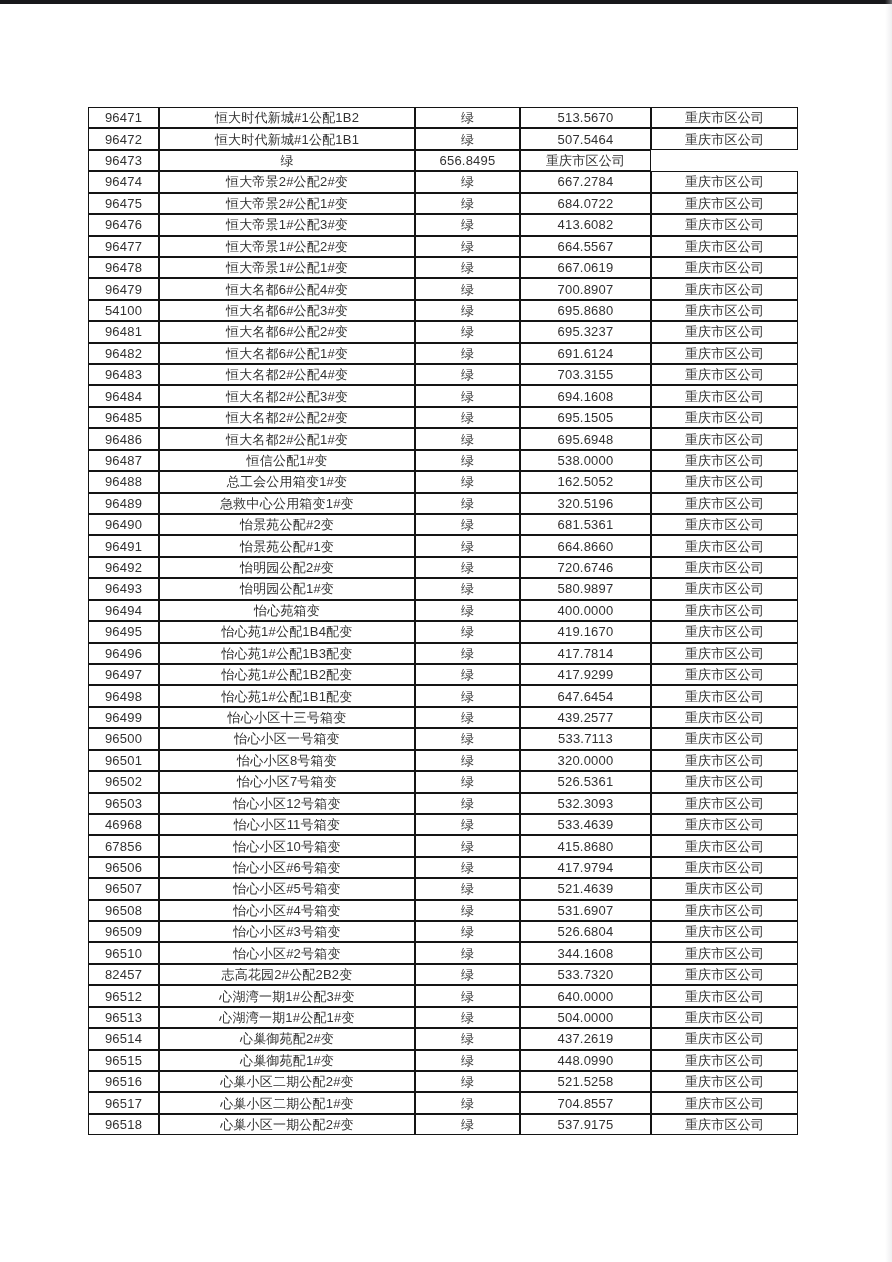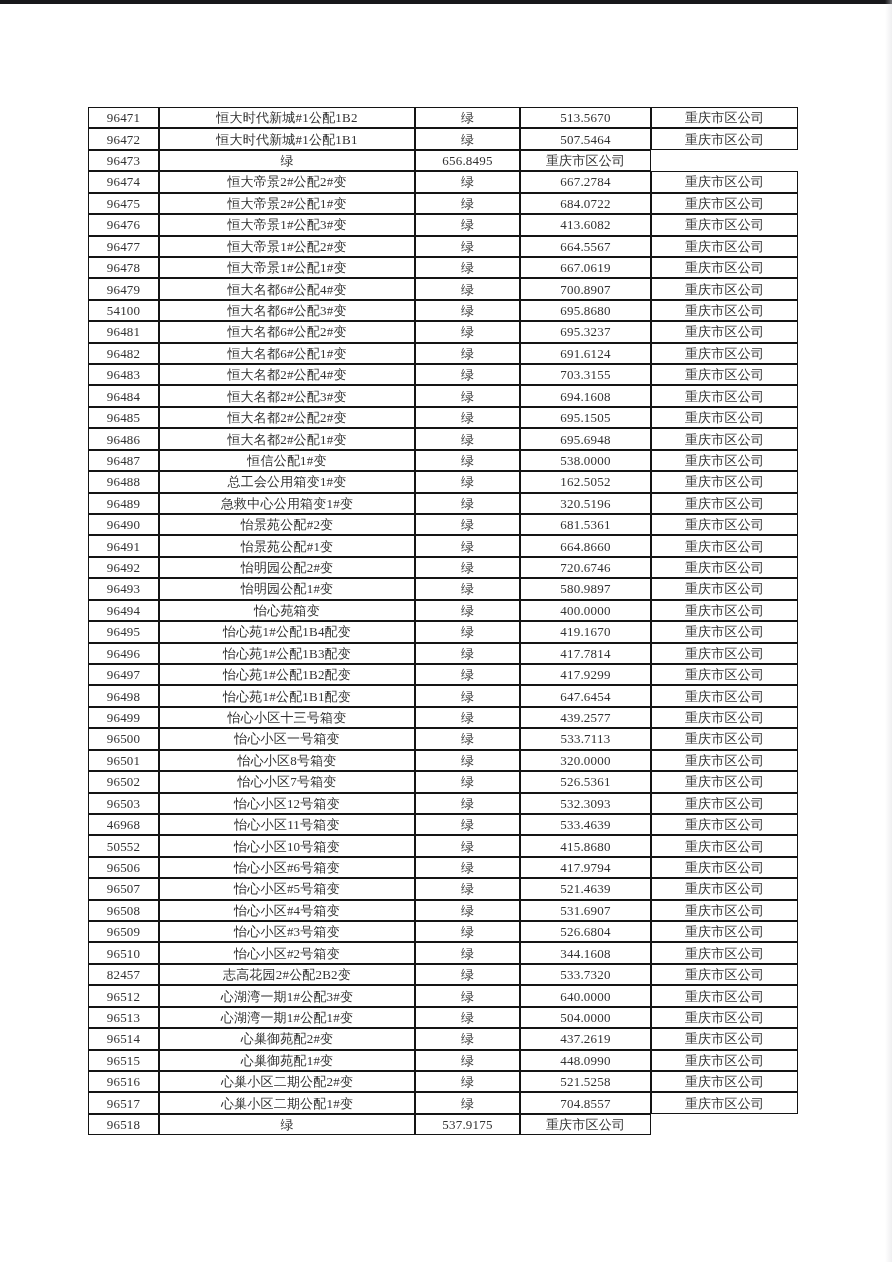--- a/index.html
+++ b/index.html
@@ -7,21 +7,20 @@
     padding: 0;
     background: #ffffff;
     font-family: "Liberation Sans", "DejaVu Sans", sans-serif;
   }
   .page {
     position: relative;
     width: 892px;
     height: 1262px;
     background: #ffffff;
     overflow: hidden;
-    font-family: Liberation Serif, serif;
   }
   .top-bar {
     position: absolute;
     top: 0; left: 0;
     width: 892px;
     height: 4px;
     background: #17171a;
   }
   .right-edge {
     position: absolute;
@@ -329,21 +328,21 @@
 
   <div class="row">
     <div class="cell c-id">46968</div>
     <div class="cell c-name">怡心小区11号箱变</div>
     <div class="cell c-status">绿</div>
     <div class="cell c-value">533.4639</div>
     <div class="cell c-company">重庆市区公司</div>
   </div>
 
   <div class="row">
-    <div class="cell c-id">50552</div>
+    <div class="cell c-id">67856</div>
     <div class="cell c-name">怡心小区10号箱变</div>
     <div class="cell c-status">绿</div>
     <div class="cell c-value">415.8680</div>
     <div class="cell c-company">重庆市区公司</div>
   </div>
 
   <div class="row">
     <div class="cell c-id">96506</div>
     <div class="cell c-name">怡心小区#6号箱变</div>
     <div class="cell c-status">绿</div>
@@ -434,19 +433,20 @@
   <div class="row">
     <div class="cell c-id">96517</div>
     <div class="cell c-name">心巢小区二期公配1#变</div>
     <div class="cell c-status">绿</div>
     <div class="cell c-value">704.8557</div>
     <div class="cell c-company">重庆市区公司</div>
   </div>
 
   <div class="row">
     <div class="cell c-id">96518</div>
+    <div class="cell c-name">心巢小区一期公配2#变</div>
     <div class="cell c-status">绿</div>
     <div class="cell c-value">537.9175</div>
     <div class="cell c-company">重庆市区公司</div>
   </div>
 </div>
   <div class="right-edge"></div>
 </div>
 
 </body></html>

